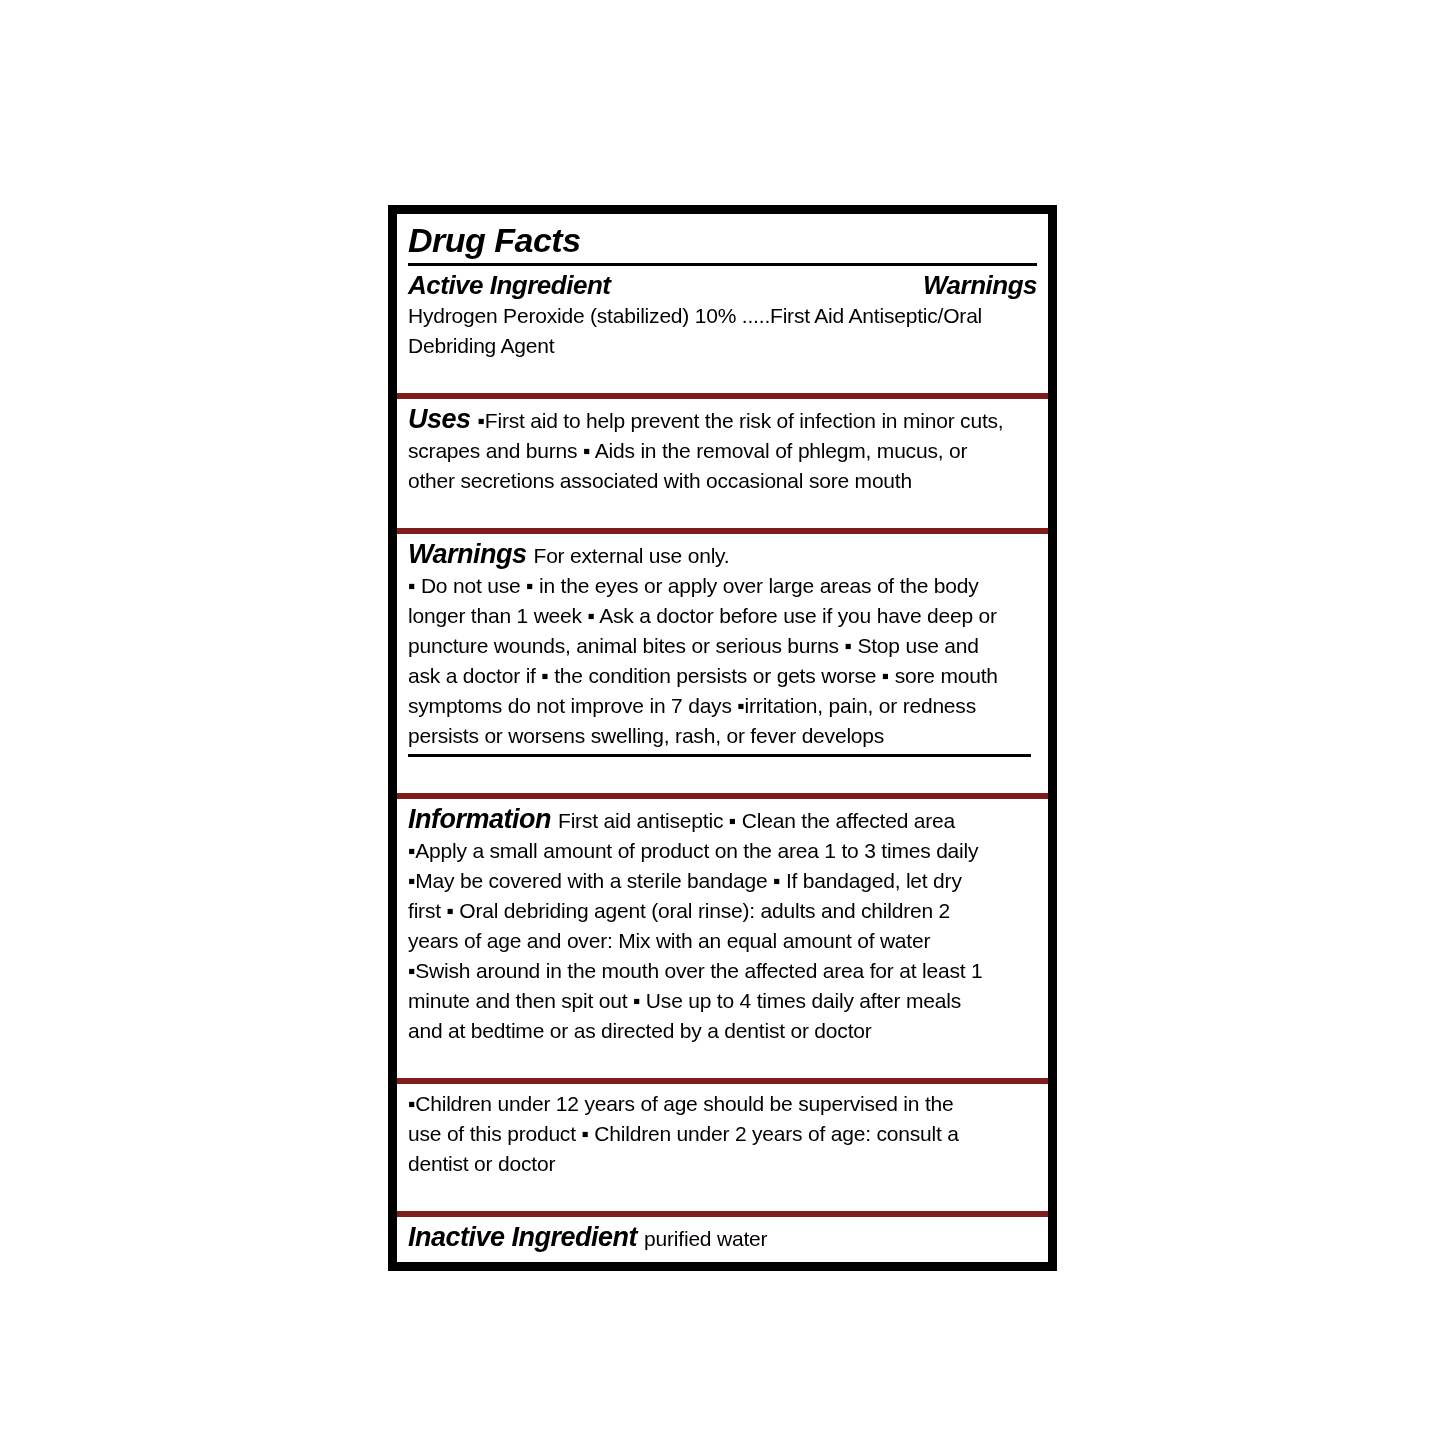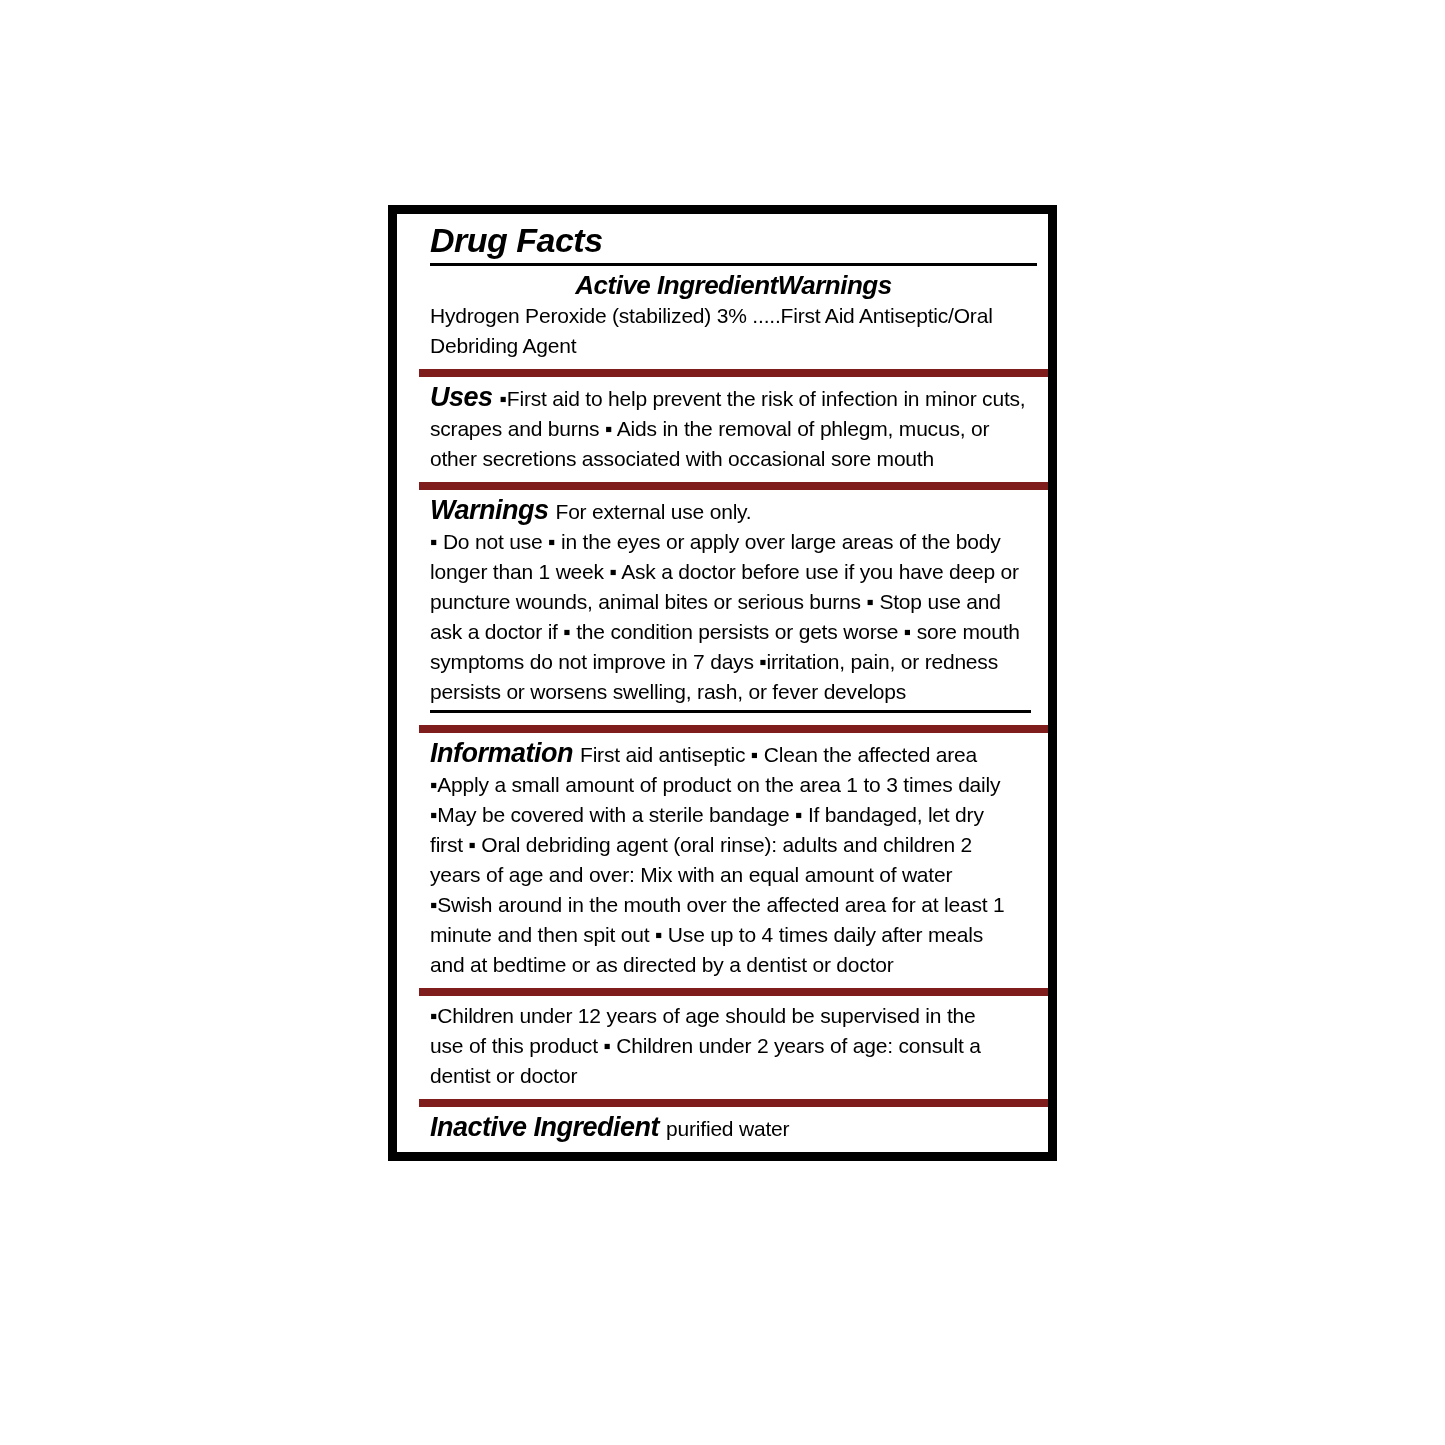--- a/index.html
+++ b/index.html
@@ -8,27 +8,26 @@
     background: #ffffff;
     font-family: "Liberation Sans", sans-serif;
     color: #000000;
   }
   .label-panel {
     position: absolute;
     left: 388px; top: 205px;
     width: 669px;
     background: #ffffff;
     border: 9px solid #000000;
-    padding-left: 22px;
   }
   .section {
     padding: 5px 11px 8px 11px;
     background: #ffffff;
   }
-  .section + .section { border-top: 8px solid #7f1d1d; }
+  .section + .section { border-top: 6px solid #7f1d1d; margin-top: 24px; }
 
   .body-text, .pre {
     font-size: 21px;
     line-height: 30px;
     letter-spacing: -0.2px;
   }
   .pre { white-space: pre-line; }
 
   .drug-facts-title {
     font-size: 34px;
@@ -37,21 +36,21 @@
     font-style: italic;
     letter-spacing: -0.5px;
   }
   .title-rule {
     border: 0;
     border-top: 3px solid #000000;
     margin: 2px 0 3px 0;
   }
   .ai-purpose-row {
     display: flex;
-    justify-content: center;
+    justify-content: space-between;
     align-items: baseline;
   }
   .sub-heading {
     font-size: 26px;
     line-height: 32px;
     font-weight: bold;
     font-style: italic;
     letter-spacing: -0.5px;
   }
   .sec-heading {
@@ -81,21 +80,21 @@
 
 <div class="label-panel">
 
   <div class="section">
     <div class="drug-facts-title">Drug Facts</div>
     <hr class="title-rule">
     <div class="ai-purpose-row">
       <span class="sub-heading">Active Ingredient</span>
       <span class="sub-heading">Warnings</span>
     </div>
-    <div class="pre">Hydrogen Peroxide (stabilized) 3% .....First Aid Antiseptic/Oral
+    <div class="pre">Hydrogen Peroxide (stabilized) 10% .....First Aid Antiseptic/Oral
 Debriding Agent</div>
   </div>
 
   <div class="section">
     <p><span class="sec-heading">Uses</span><span class="pre">▪First aid to help prevent the risk of infection in minor cuts,
 scrapes and burns ▪ Aids in the removal of phlegm, mucus, or
 other secretions associated with occasional sore mouth</span></p>
   </div>
 
   <div class="section">

